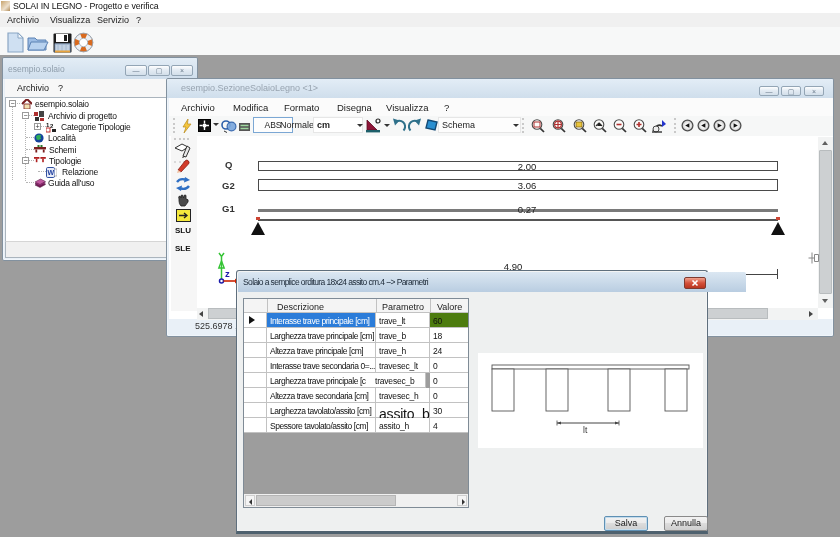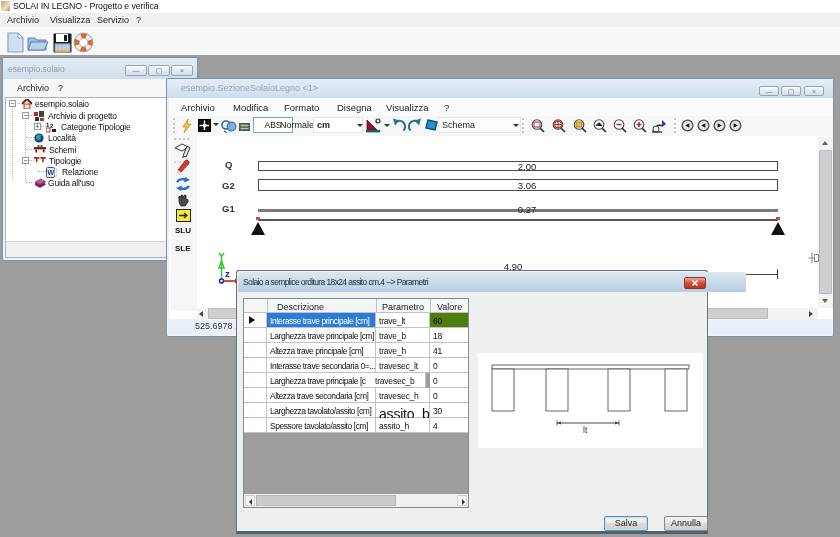--- a/index.html
+++ b/index.html
@@ -353,21 +353,21 @@
       <div class="abs" style="left:23px;top:14px;width:109px;height:15px;background:#2b7cd9;color:#fff;border-right:1px solid #c2c2c2;border-bottom:1px solid #c2c2c2;font-size:8.5px;letter-spacing:-0.45px;padding:2.5px 0 0 3px;white-space:nowrap;overflow:hidden">Interasse trave principale [cm]</div>
       <div class="abs" style="left:132px;top:14px;width:54px;height:15px;background:#fff;border-right:1px solid #c2c2c2;border-bottom:1px solid #c2c2c2;font-size:8.5px;letter-spacing:-0.2px;padding:2.5px 0 0 3px;color:#111">trave_lt</div>
       <div class="abs" style="left:186px;top:14px;width:38px;height:15px;background:#4d7c0f;border-bottom:1px solid #c2c2c2;font-size:8.5px;letter-spacing:-0.2px;padding:2.5px 0 0 3px;color:#111">60</div>
       <div class="abs" style="left:0;top:29px;width:23px;height:15px;background:#fff;border-right:1px solid #c2c2c2;border-bottom:1px solid #c2c2c2"></div>
       <div class="abs" style="left:23px;top:29px;width:109px;height:15px;background:#fff;color:#111;border-right:1px solid #c2c2c2;border-bottom:1px solid #c2c2c2;font-size:8.5px;letter-spacing:-0.45px;padding:2.5px 0 0 3px;white-space:nowrap;overflow:hidden">Larghezza trave principale [cm]</div>
       <div class="abs" style="left:132px;top:29px;width:54px;height:15px;background:#fff;border-right:1px solid #c2c2c2;border-bottom:1px solid #c2c2c2;font-size:8.5px;letter-spacing:-0.2px;padding:2.5px 0 0 3px;color:#111">trave_b</div>
       <div class="abs" style="left:186px;top:29px;width:38px;height:15px;background:#fff;border-bottom:1px solid #c2c2c2;font-size:8.5px;letter-spacing:-0.2px;padding:2.5px 0 0 3px;color:#111">18</div>
       <div class="abs" style="left:0;top:44px;width:23px;height:15px;background:#fff;border-right:1px solid #c2c2c2;border-bottom:1px solid #c2c2c2"></div>
       <div class="abs" style="left:23px;top:44px;width:109px;height:15px;background:#fff;color:#111;border-right:1px solid #c2c2c2;border-bottom:1px solid #c2c2c2;font-size:8.5px;letter-spacing:-0.45px;padding:2.5px 0 0 3px;white-space:nowrap;overflow:hidden">Altezza trave principale [cm]</div>
       <div class="abs" style="left:132px;top:44px;width:54px;height:15px;background:#fff;border-right:1px solid #c2c2c2;border-bottom:1px solid #c2c2c2;font-size:8.5px;letter-spacing:-0.2px;padding:2.5px 0 0 3px;color:#111">trave_h</div>
-      <div class="abs" style="left:186px;top:44px;width:38px;height:15px;background:#fff;border-bottom:1px solid #c2c2c2;font-size:8.5px;letter-spacing:-0.2px;padding:2.5px 0 0 3px;color:#111">41</div>
+      <div class="abs" style="left:186px;top:44px;width:38px;height:15px;background:#fff;border-bottom:1px solid #c2c2c2;font-size:8.5px;letter-spacing:-0.2px;padding:2.5px 0 0 3px;color:#111">24</div>
       <div class="abs" style="left:0;top:59px;width:23px;height:15px;background:#fff;border-right:1px solid #c2c2c2;border-bottom:1px solid #c2c2c2"></div>
       <div class="abs" style="left:23px;top:59px;width:109px;height:15px;background:#fff;color:#111;border-right:1px solid #c2c2c2;border-bottom:1px solid #c2c2c2;font-size:8.5px;letter-spacing:-0.45px;padding:2.5px 0 0 3px;white-space:nowrap;overflow:hidden">Interasse trave secondaria 0=...</div>
       <div class="abs" style="left:132px;top:59px;width:54px;height:15px;background:#fff;border-right:1px solid #c2c2c2;border-bottom:1px solid #c2c2c2;font-size:8.5px;letter-spacing:-0.2px;padding:2.5px 0 0 3px;color:#111">travesec_lt</div>
       <div class="abs" style="left:186px;top:59px;width:38px;height:15px;background:#fff;border-bottom:1px solid #c2c2c2;font-size:8.5px;letter-spacing:-0.2px;padding:2.5px 0 0 3px;color:#111">0</div>
       <div class="abs" style="left:0;top:74px;width:23px;height:15px;background:#fff;border-right:1px solid #c2c2c2;border-bottom:1px solid #c2c2c2"></div>
       <div class="abs" style="left:23px;top:74px;width:109px;height:15px;background:#fff;color:#111;border-right:1px solid #c2c2c2;border-bottom:1px solid #c2c2c2;font-size:8.5px;letter-spacing:-0.45px;padding:2.5px 0 0 3px;white-space:nowrap;overflow:hidden">Larghezza trave principale [c</div>
       <div class="abs" style="left:128px;top:74px;width:54px;height:15px;background:#fff;border-right:1px solid #c2c2c2;border-bottom:1px solid #c2c2c2;font-size:8.5px;letter-spacing:-0.2px;padding:2.5px 0 0 3px;color:#111">travesec_b</div>
       <div class="abs" style="left:186px;top:74px;width:38px;height:15px;background:#fff;border-bottom:1px solid #c2c2c2;font-size:8.5px;letter-spacing:-0.2px;padding:2.5px 0 0 3px;color:#111">0</div>
       <div class="abs" style="left:0;top:89px;width:23px;height:15px;background:#fff;border-right:1px solid #c2c2c2;border-bottom:1px solid #c2c2c2"></div>
       <div class="abs" style="left:23px;top:89px;width:109px;height:15px;background:#fff;color:#111;border-right:1px solid #c2c2c2;border-bottom:1px solid #c2c2c2;font-size:8.5px;letter-spacing:-0.45px;padding:2.5px 0 0 3px;white-space:nowrap;overflow:hidden">Altezza trave secondaria [cm]</div>

